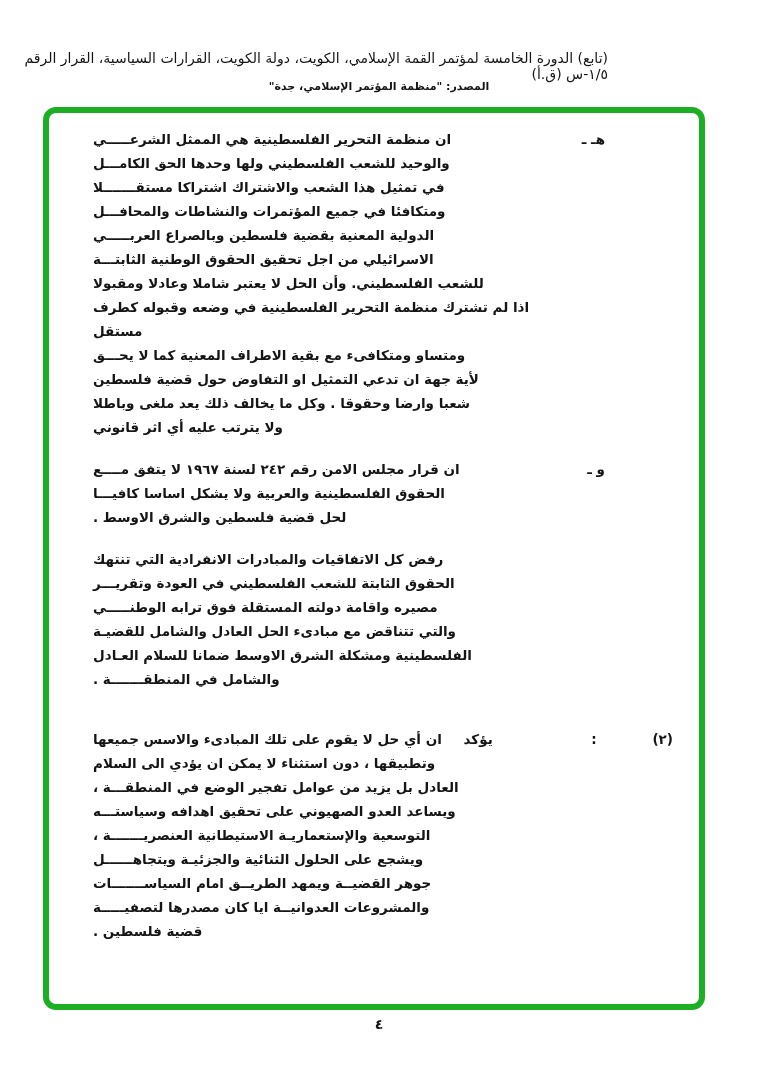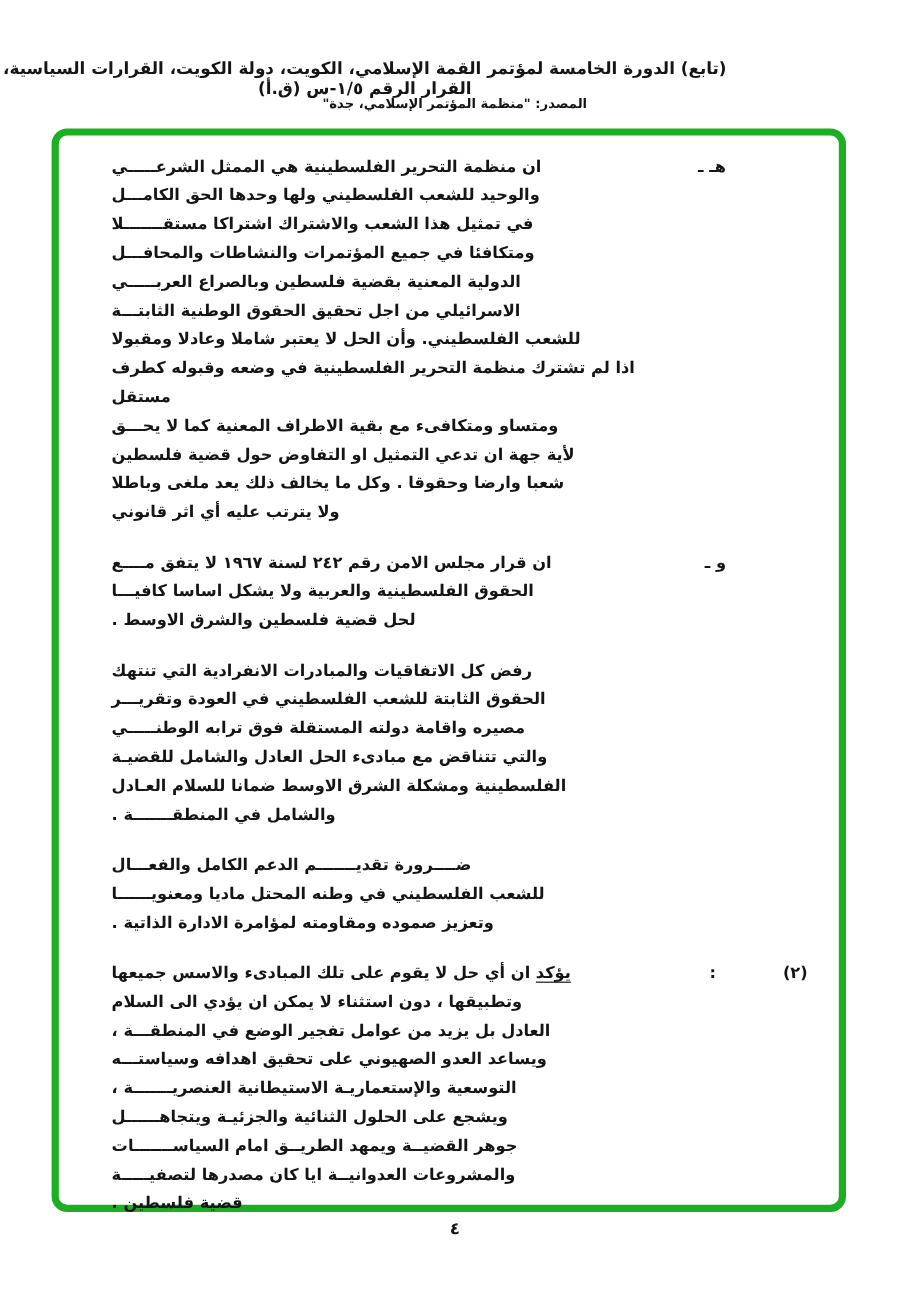--- a/index.html
+++ b/index.html
@@ -8,22 +8,22 @@
   body {
     width: 758px; height: 1078px;
     background: #ffffff;
     position: relative;
     font-family: "DejaVu Sans", sans-serif;
     color: var(--ink);
     overflow: hidden;
   }
   .header-title {
     position: absolute; top: 50px; left: 0; width: 608px;
-    text-align: center; direction: rtl;
-    font-size: 14px; font-weight: bold;
+    direction: rtl;
+    font-size: 14px; font-weight: normal;
     letter-spacing: 0;
   }
   .header-source {
     position: absolute; top: 80px; left: 0; width: 758px;
     text-align: center; direction: rtl;
     font-size: 11px; font-weight: bold;
   }
   .green-box {
     position: absolute; left: 43px; top: 107px;
     width: 662px; height: 903px;
@@ -55,22 +55,22 @@
     flex: 0 0 58px;
     text-align: center;
   }
   .ptext {
     flex: 1 1 auto;
     min-width: 0;
     white-space: pre-line;
     text-align: left;
   }
   .lead-underline {
-    text-decoration: underline;
     text-underline-offset: 3px;
+    margin-left: 17px;
   }
   .page-number {
     position: absolute; top: 1016px; left: 0; width: 758px;
     text-align: center;
     font-size: 14px; font-weight: bold;
   }
 </style>
 </head>
 <body>
 
@@ -107,23 +107,20 @@
     <div class="para lettered">
       <div class="ptext">رفض كل الاتفاقيات والمبادرات الانفرادية التي تنتهك
 الحقوق الثابتة للشعب الفلسطيني في العودة وتقريـــر
 مصيره واقامة دولته المستقلة فوق ترابه الوطنـــــي
 والتي تتناقض مع مبادىء الحل العادل والشامل للقضيـة
 الفلسطينية ومشكلة الشرق الاوسط ضمانا للسلام العـادل
 والشامل في المنطقـــــــة .</div>
     </div>
 
     <div class="para lettered">
-      <div class="ptext">ضــــرورة تقديـــــــم الدعم الكامل والفعـــال
-للشعب الفلسطيني في وطنه المحتل ماديا ومعنويــــــا
-وتعزيز صموده ومقاومته لمؤامرة الادارة الذاتية .</div>
     </div>
 
     <div class="para numbered">
       <span class="marker">(٢)</span>
       <span class="colon">:</span>
       <div class="ptext"><span class="lead-underline">يؤكد</span><span> ان أي حل لا يقوم على تلك المبادىء والاسس جميعها
 وتطبيقها ، دون استثناء لا يمكن ان يؤدي الى السلام
 العادل بل يزيد من عوامل تفجير الوضع في المنطقـــة ،
 ويساعد العدو الصهيوني على تحقيق اهدافه وسياستـــه
 التوسعية والإستعماريـة الاستيطانية العنصريـــــــة ،

